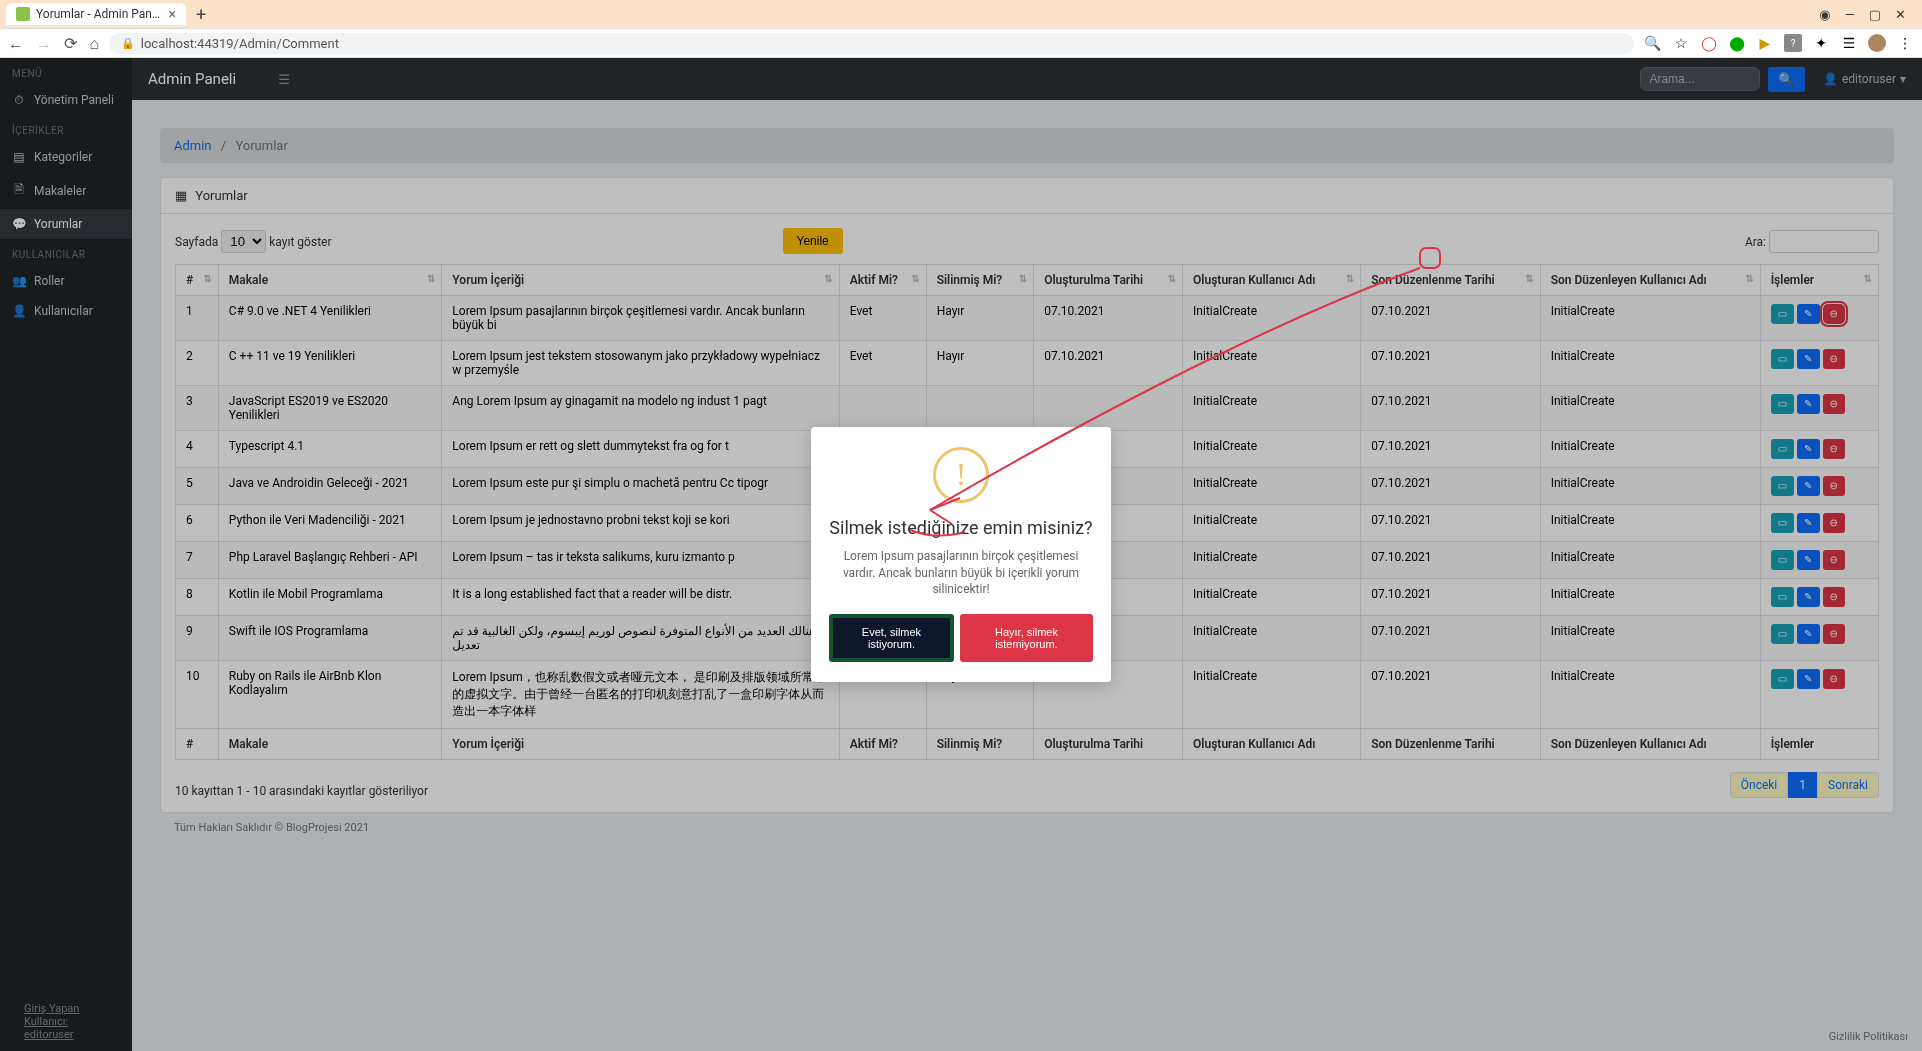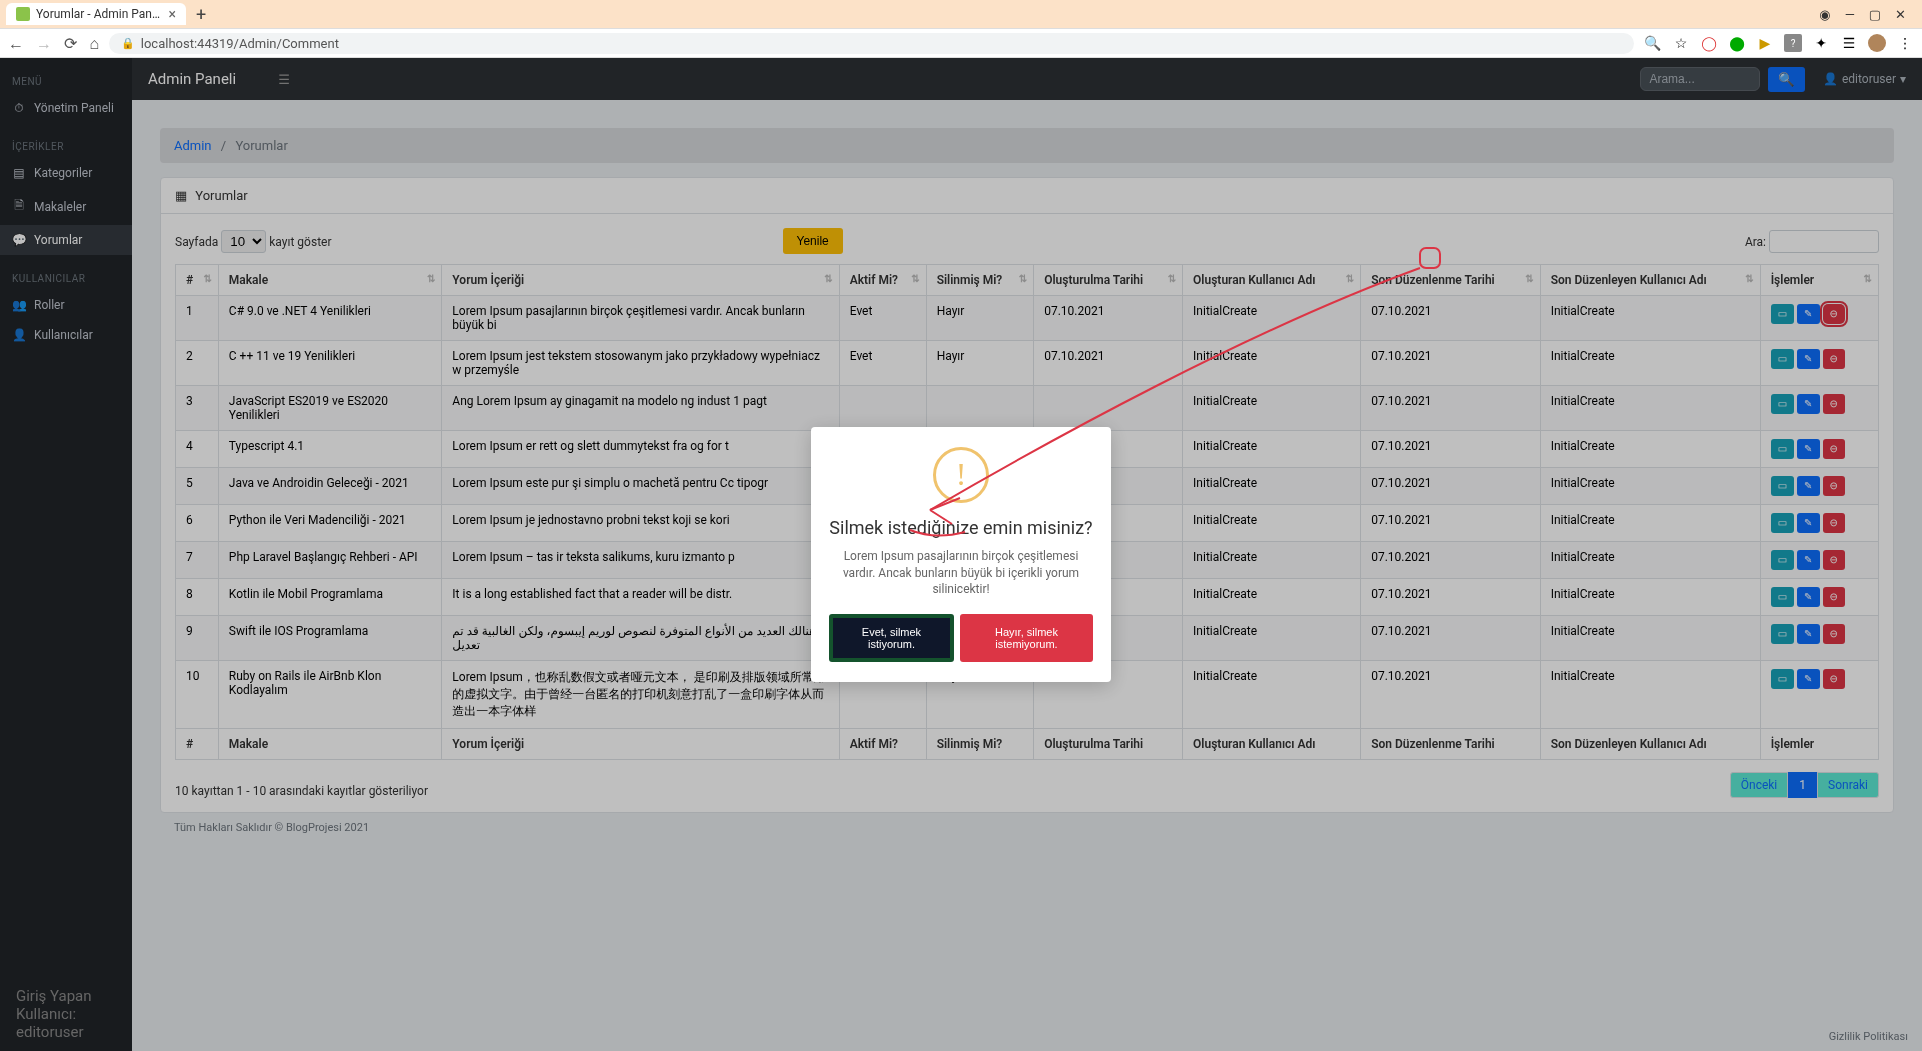--- a/index.html
+++ b/index.html
@@ -21,25 +21,25 @@
   .nav-icons span { cursor: pointer; font-size: 16px; }
   .url-box { flex: 1; display: flex; align-items: center; gap: 6px; background: #f1f3f4; border-radius: 14px; padding: 3px 12px; font-size: 13px; color: #555; }
   .url-box .lock { color: #666; font-size: 11px; }
   .ext-icons { display: flex; gap: 10px; align-items: center; }
   .ext-icons span { width: 18px; height: 18px; display: inline-flex; align-items: center; justify-content: center; font-size: 14px; cursor: pointer; }
   .avatar { width: 22px; height: 22px; border-radius: 50%; background: #b0855b; }
   
   
   .app { display: flex; height: calc(100vh - 58px); }
   .sidebar { width: 132px; background: #212529; color: #adb5bd; display: flex; flex-direction: column; font-size: 12px; }
-  .sidebar-section-title { color: #6c757d; font-size: 10px; text-transform: uppercase; padding: 18px 12px 6px; letter-spacing: .5px; }
+  .sidebar-section-title { color: #6c757d; font-size: 10px; text-transform: uppercase; padding: 10px 12px 6px; letter-spacing: .5px; }
   .sidebar-item { display: flex; align-items: center; gap: 8px; padding: 8px 12px; cursor: pointer; color: #c2c7d0; }
   .sidebar-item.active { color: #fff; background: #343a40; }
   .sidebar-item .ic { width: 14px; text-align: center; }
-  .sidebar-footer { margin-top: auto; padding: 10px 16px; font-size: 15px; color: #888; }
+  .sidebar-footer { margin-top: auto; padding: 10px 24px; font-size: 11px; color: #888; text-decoration: underline; }
   
   .main { flex: 1; display: flex; flex-direction: column; background: #e9ecef; position: relative; }
   .topbar { height: 42px; background: #2c3034; display: flex; align-items: center; padding: 0 16px; color: #fff; gap: 24px; }
   .brand { font-size: 15px; }
   .hamburger { margin-left: 18px; color: #999; cursor: pointer; }
   .topbar-right { margin-left: auto; display: flex; align-items: center; gap: 8px; }
   .search-input { background: #495057; border: 1px solid #5c636a; color: #fff; padding: 4px 8px; border-radius: 6px; width: 120px; font-size: 12px; }
   .search-input::placeholder { color: #adb5bd; }
   .search-btn { background: #0d6efd; border: none; color: #fff; padding: 5px 10px; border-radius: 3px; cursor: pointer; }
   .user-menu { color: #adb5bd; font-size: 12px; cursor: pointer; margin-left: 10px; display: flex; align-items: center; gap: 4px; }
@@ -79,21 +79,21 @@
   
   .action-btns { display: flex; gap: 3px; }
   .btn-sm { border: none; padding: 5px 7px; border-radius: 3px; cursor: pointer; color: #fff; font-size: 10px; line-height: 1; }
   .btn-info { background: #17a2b8; }
   .btn-primary { background: #0d6efd; }
   .btn-danger { background: #dc3545; }
   .btn-danger.highlighted { outline: 2px solid #dc3545; outline-offset: 1px; border-radius: 5px; }
   
   .table-footer { display: flex; align-items: flex-end; margin-top: 12px; font-size: 12px; color: #333; }
   .pagination { margin-left: auto; display: flex; }
-  .pagination .pg { border: 1px solid #dee2e6; padding: 5px 10px; cursor: pointer; color: #0d6efd; background: #5eead4; }
+  .pagination .pg { border: 1px solid #dee2e6; padding: 5px 10px; cursor: pointer; color: #0d6efd; background: #fef9c3; }
   .pagination .pg.active { background: #0d6efd; color: #fff; border-color: #0d6efd; }
   .pagination .pg:first-child { border-radius: 3px 0 0 3px; }
   .pagination .pg:last-child { border-radius: 0 3px 3px 0; }
   
   .footer-text { padding: 8px 14px; font-size: 11px; color: #6c757d; }
   .privacy-link { position: absolute; right: 14px; bottom: 8px; font-size: 11px; color: #6c757d; }
   
   
   .modal-overlay { position: fixed; inset: 58px 0 0 0; background: rgba(0,0,0,.25); display: flex; align-items: center; justify-content: center; z-index: 100; }
   .modal { background: #fff; border-radius: 4px; width: 300px; padding: 20px 18px; text-align: center; box-shadow: 0 4px 20px rgba(0,0,0,.2); }

